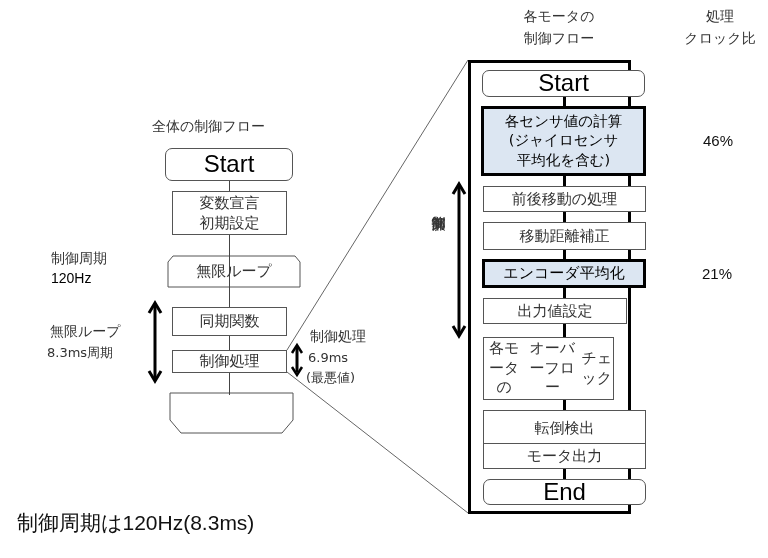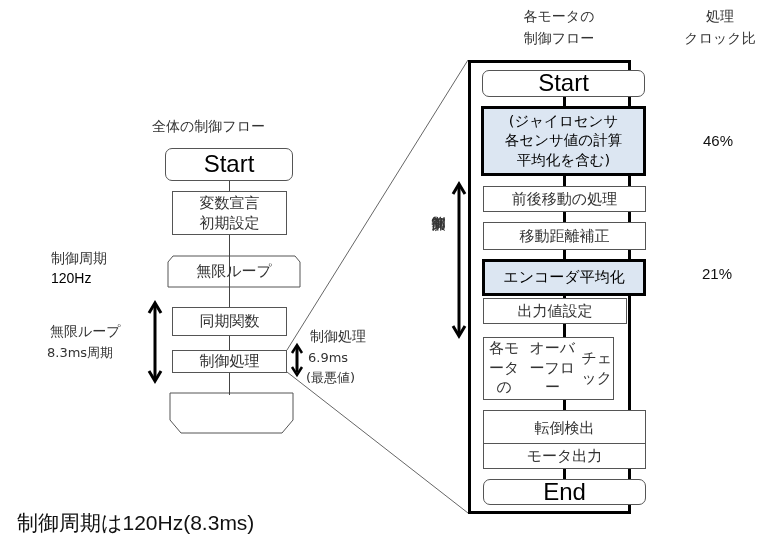--- a/index.html
+++ b/index.html
@@ -81,28 +81,28 @@
 <div class="txt" style="left:680px; top:8px; font-size:14px; text-align:center; width:80px;">処理</div>
 <div class="txt" style="left:680px; top:30px; font-size:14px; text-align:center; width:80px;">クロック比</div>
 
 <div class="abs" style="left:468px; top:60px; width:163px; height:454px; border:3px solid #000; box-sizing:border-box; background:#fff;"></div>
 
 <div class="vline thick" style="left:563px; top:95px; height:390px;"></div>
 
 <div class="box rounded start" style="left:482px; top:70px; width:164px; height:27px; width:163px;">Start</div>
 
 <div class="box hl" style="left:481px; top:106px; width:165px; height:70px; flex-direction:column; font-size:14.5px;">
+  <span>各センサ値の計算</span>
   <span>(ジャイロセンサ</span>
-  <span>各センサ値の計算</span>
   <span>平均化を含む)</span>
 </div>
 
 <div class="box" style="left:483px; top:186px; width:163px; height:26px;">前後移動の処理</div>
 <div class="box" style="left:483px; top:222px; width:163px; height:28px;">移動距離補正</div>
-<div class="box hl" style="left:482px; top:259px; width:164px; height:37px; font-size:15px;">エンコーダ平均化</div>
+<div class="box hl" style="left:482px; top:259px; width:164px; height:29px; font-size:15px;">エンコーダ平均化</div>
 <div class="box" style="left:483px; top:298px; width:144px; height:26px;">出力値設定</div>
 
 <div class="box" style="left:483px; top:337px; width:131px; height:63px; line-height:1.3;">
   <span>各モータの</span>
   <span>オーバーフロー</span>
   <span>チェック</span>
 </div>
 
 <div class="box" style="left:483px; top:410px; width:163px; height:36px;">転倒検出</div>
 <div class="box" style="left:483px; top:443px; width:163px; height:26px;">モータ出力</div>

